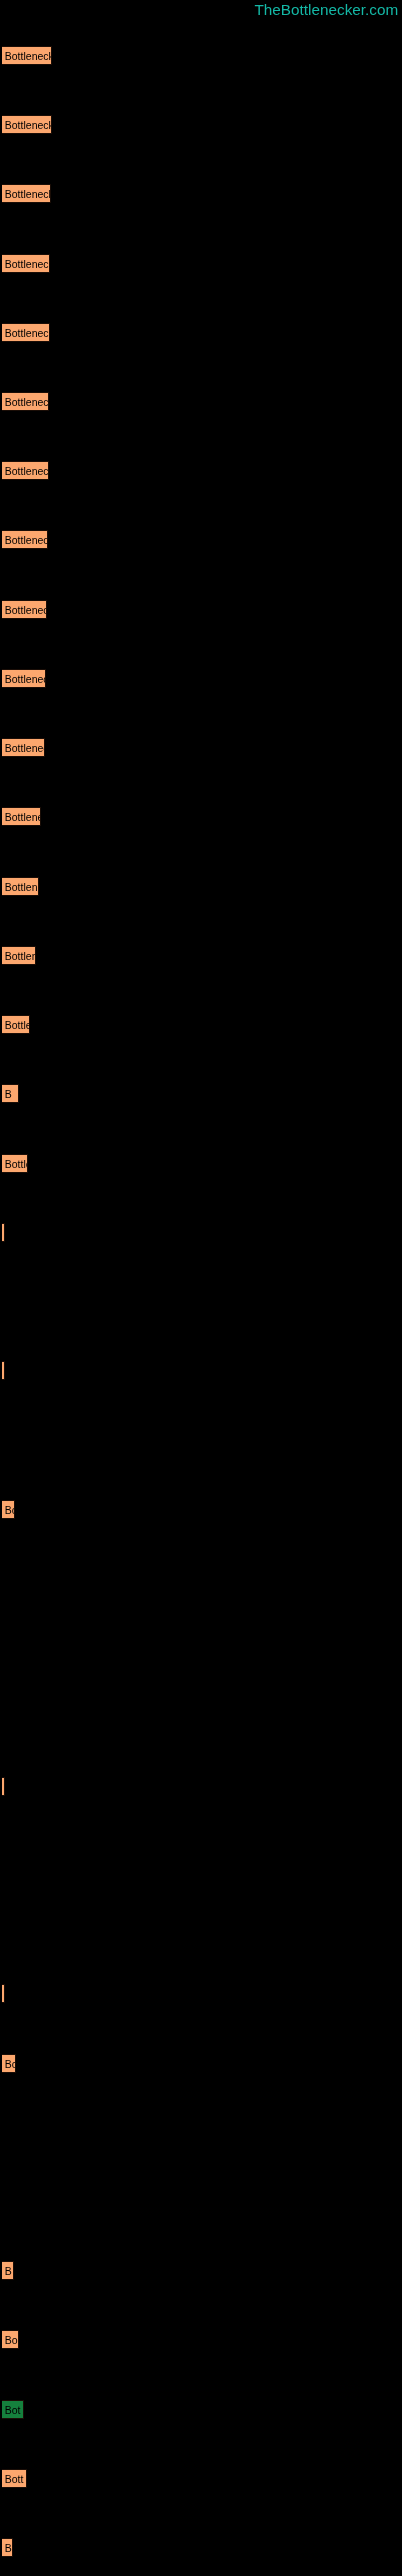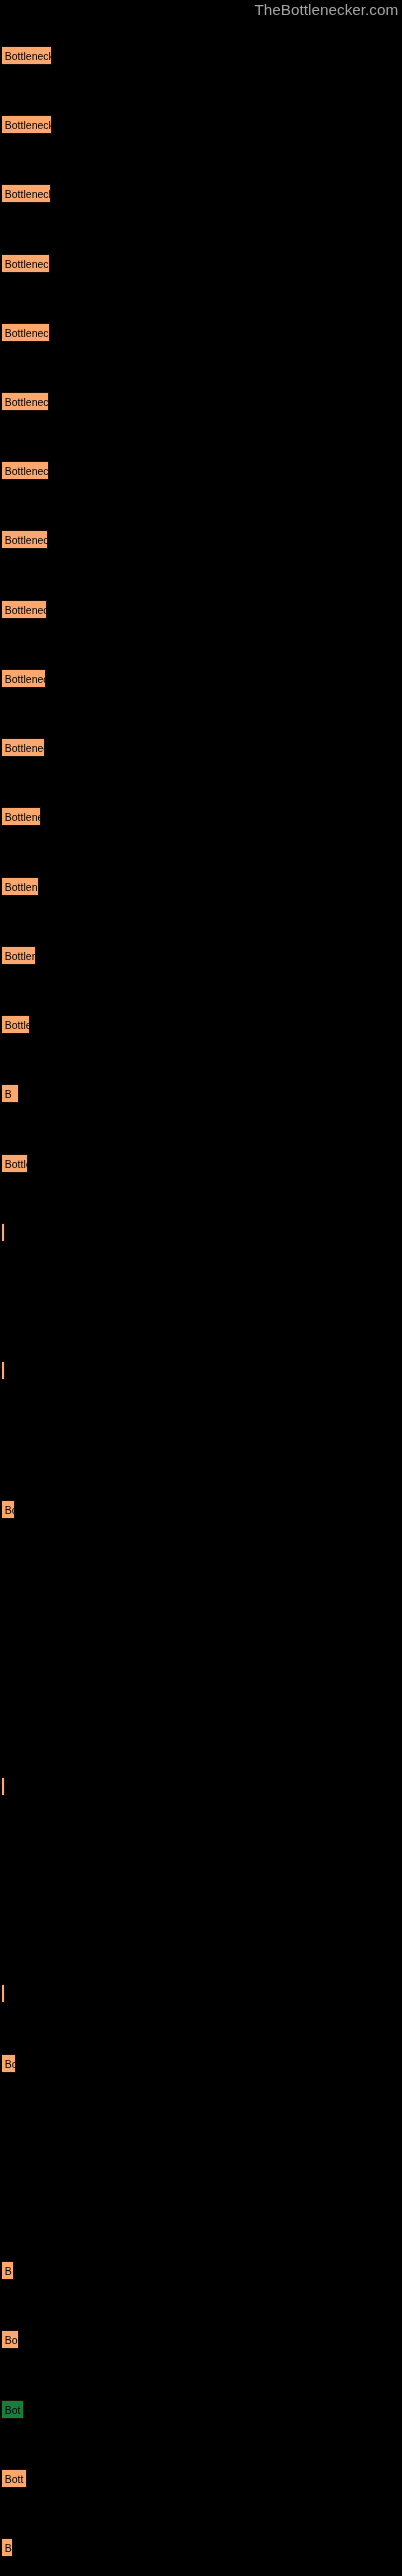--- a/index.html
+++ b/index.html
@@ -16,21 +16,21 @@
   }
 
   .site-title {
     position: absolute;
     top: 0px;
     left: 0px;
     width: 403px;
     text-align: right;
     padding-right: 4.8px;
     box-sizing: border-box;
-    color: #a3a3a3;
+    color: #14b8a6;
     font-size: 15.3px;
     font-family: "Liberation Sans", sans-serif;
     letter-spacing: 0px;
     line-height: 19.3px;
     white-space: nowrap;
   }
 
   .chart-area {
     position: absolute;
     top: 0;

